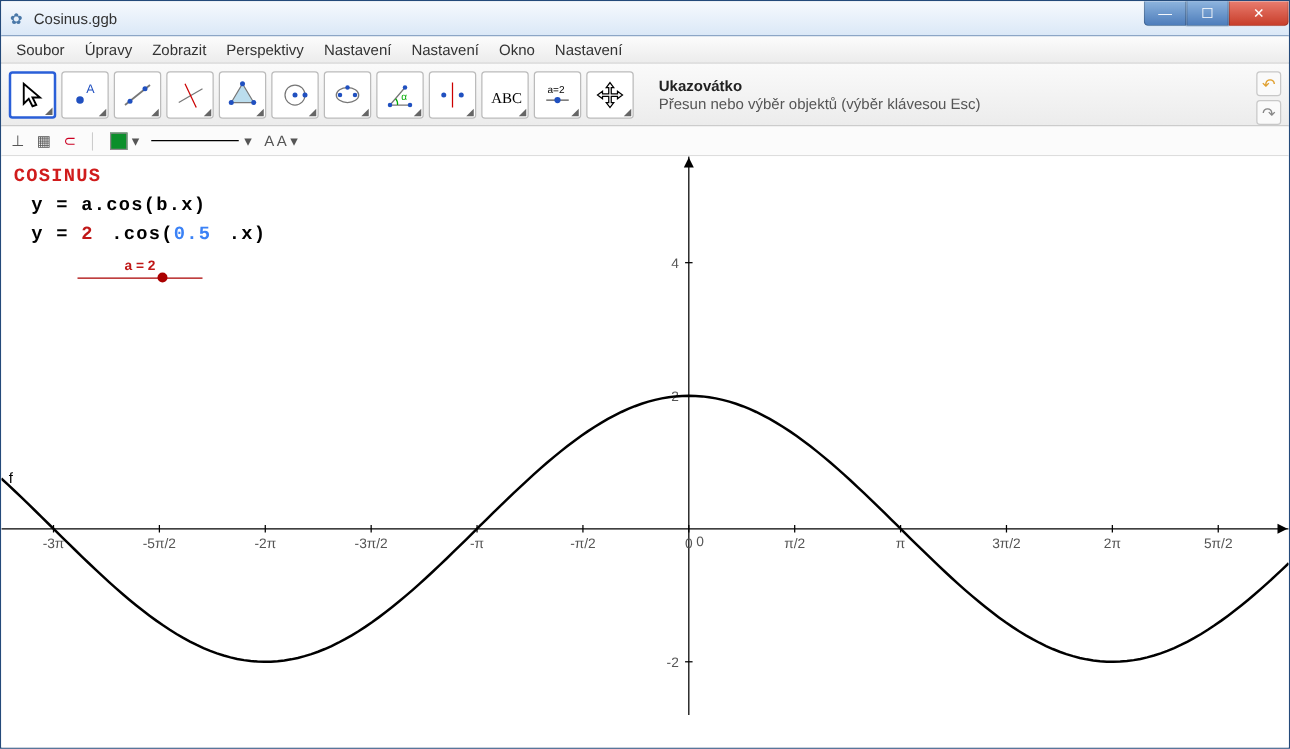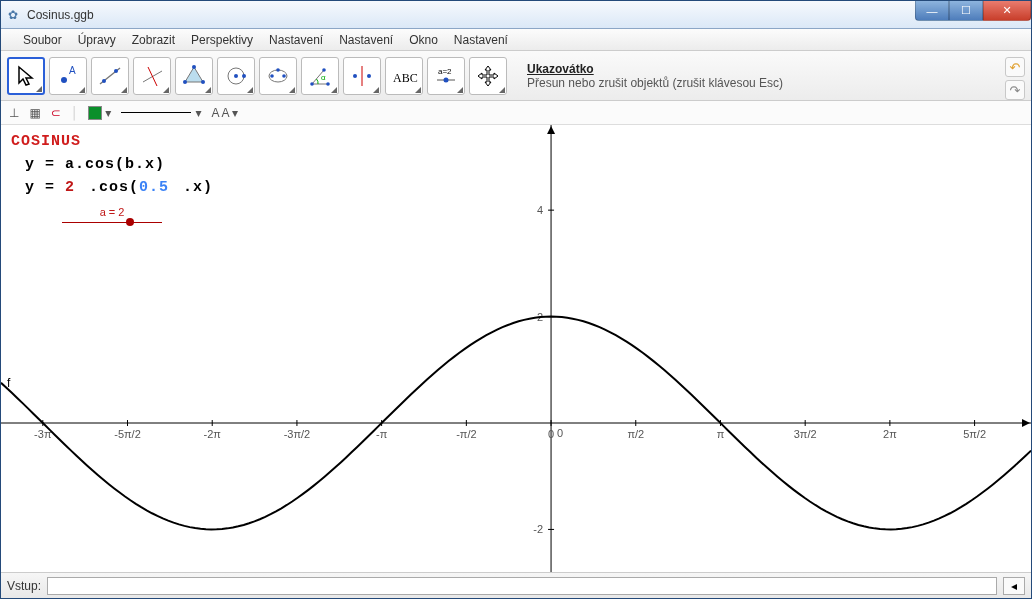--- a/index.html
+++ b/index.html
@@ -5,43 +5,43 @@
   * { box-sizing: border-box; margin: 0; padding: 0; }
   body { font-family: Tahoma, Arial, sans-serif; font-size: 12px; background: #fff; overflow: hidden; }
   .window { width: 1032px; height: 599px; border: 1px solid #244a7a; display: flex; flex-direction: column; position: relative; }
   .titlebar { height: 28px; background: linear-gradient(#f6f9fd,#dbe8f7); display: flex; align-items: center; padding: 0 4px; border-bottom: 1px solid #8ca6c6; position: relative; }
   .titlebar .icon { width: 16px; height: 16px; margin-right: 6px; display: flex; align-items: center; justify-content: center; font-size: 12px; color:#4a78a8; }
   .titlebar .title { font-size: 12px; color: #333; text-align: center; }
   .win-buttons { position: absolute; right: 0; top: 0; display: flex; height: 20px; }
   .win-btn { width: 34px; height: 20px; margin-left: 0; display: flex; align-items: center; justify-content: center; font-size: 11px; color: #fff; border: 1px solid rgba(0,0,0,.2); border-top: none; background: linear-gradient(#8db4de,#4e7dbb); }
   .win-btn.close { width: 48px; background: linear-gradient(#e97c6e,#c83e2b); border-bottom-right-radius: 4px; }
   .win-btn.min { border-bottom-left-radius: 4px; }
-  .menubar { height: 22px; background: linear-gradient(#fcfcfc,#ececec); display: flex; align-items: center; padding: 0 16px; gap: 4px; border-bottom: 1px solid #ccc; }
+  .menubar { height: 22px; background: linear-gradient(#fcfcfc,#ececec); display: flex; align-items: center; padding: 0 6px; gap: 4px; border-bottom: 1px solid #ccc; }
   .menubar .mi { padding: 2px 6px; color: #333; cursor: default; }
   .toolbar { height: 50px; background: linear-gradient(#fafafa,#ececec); display: flex; align-items: center; padding: 0 6px; border-bottom: 1px solid #ccc; position: relative; }
   .toolgroup { display: flex; gap: 4px; }
   .tool { width: 38px; height: 38px; background: #fff; border: 1px solid #bbb; border-radius: 3px; position: relative; display: flex; align-items: center; justify-content: center; cursor: default; }
   .tool.selected { border: 2px solid #2a5fd8; }
   .tool svg { width: 28px; height: 28px; }
   .tool .corner { position: absolute; right: 1px; bottom: 1px; width: 0; height: 0; border-left: 6px solid transparent; border-bottom: 6px solid #666; }
   .tool-desc { margin-left: 20px; font-size: 12px; }
-  .tool-desc .t1 { font-weight: bold; color: #222; text-decoration: underline; }
+  .tool-desc .t1 { font-weight: bold; color: #222; }
   .tool-desc .t2 { color: #555; }
   .tb-right { position:absolute; right:6px; top:6px; display:flex; flex-direction:column; gap:3px; }
   .tb-right .ico { width:20px; height:20px; border:1px solid #c8c8c8; border-radius:3px; background:#fafafa; display:flex; align-items:center; justify-content:center; font-size:13px; color:#888;}
   .stylebar { height: 24px; background: #fbfbfb; border-bottom: 1px solid #ddd; display: flex; align-items: center; padding: 0 8px; gap: 10px; }
   .stylebar .si { display:flex; align-items:center; color:#555; }
   .graphics { flex: 1; position: relative; background: #fff; overflow: hidden; }
   .overlay { position:absolute; left:10px; top:8px; font-family: "Courier New", monospace; }
   .overlay .h { font-weight:bold; color:#d01c1c; font-size:15px; letter-spacing:1px; }
   .overlay .eq { font-size:15px; margin-top:6px; letter-spacing:1px; font-weight: bold;}
   .overlay .bbold { color:#000;margin-left:14px; }
   .overlay .green { color:#3b82f6; }
   .overlay .red { color:#c01818; }
-  .slider { margin-top: 10px; text-align:center; }
+  .slider { margin-top: 10px; text-align:center;font-weight:bold; }
   .slider .lab { font-size:11px; font-family: Arial, sans-serif; }
   .slider .track { width: 100px; height: 1px; background:#000; position:relative; margin:2px auto 0; }
   .slider .track.red { background:#a00; }
   .slider .track.green { background:#0a8f2a; }
   .slider .knob { width:8px; height:8px; border-radius:50%; position:absolute; top:-4px; }
   .inputbar { height: 26px; background: linear-gradient(#f6f6f6,#e8e8e8); border-top: 1px solid #ccc; display: flex; align-items: center; padding: 0 6px; gap: 6px; }
   .inputbar .lbl { color:#333; }
   .inputbar input { flex: 1; height: 18px; border: 1px solid #aaa; padding: 1px 4px; background:#fff; }
   .inputbar .drop { width: 22px; height: 18px; border:1px solid #aaa; background:#fafafa; display:flex; align-items:center; justify-content:center; }
 </style>
@@ -161,21 +161,21 @@
       </div>
       <div class="tool">
         <svg viewBox="0 0 28 28">
             <path d="M14 4 L17 8 L15 8 L15 13 L20 13 L20 11 L24 14 L20 17 L20 15 L15 15 L15 20 L17 20 L14 24 L11 20 L13 20 L13 15 L8 15 L8 17 L4 14 L8 11 L8 13 L13 13 L13 8 L11 8 Z" fill="none" stroke="#000"></path>
           </svg>
         <div class="corner"></div>
       </div>
     </div>
     <div class="tool-desc">
       <div class="t1">Ukazovátko</div>
-      <div class="t2">Přesun nebo zrušit objektů (zrušit klávesou Esc)</div>
+      <div class="t2">Přesun nebo výběr objektů (výběr klávesou Esc)</div>
     </div>
     <div class="tb-right">
       <div class="ico" style="color:#e0a030">↶</div>
       <div class="ico">↷</div>
     </div>
   </div>
 
   <div class="stylebar">
     <span class="si">⊥</span>
     <span class="si">▦</span>
@@ -241,18 +241,13 @@
       </div>
       <div class="slider">
         <span class="lab red">a = 2</span>
         <div class="track red">
             <div id="knob-a" class="knob" style="background: rgb(170, 0, 0); left: 64px;"></div>
           </div>
       </div>
     </div>
   </div>
 
-  <div class="inputbar">
-    <span class="lbl">Vstup:</span>
-    <input type="text" value="" style="">
-    <div class="drop">◂</div>
-  </div>
 </div>
 
 </body></html>

